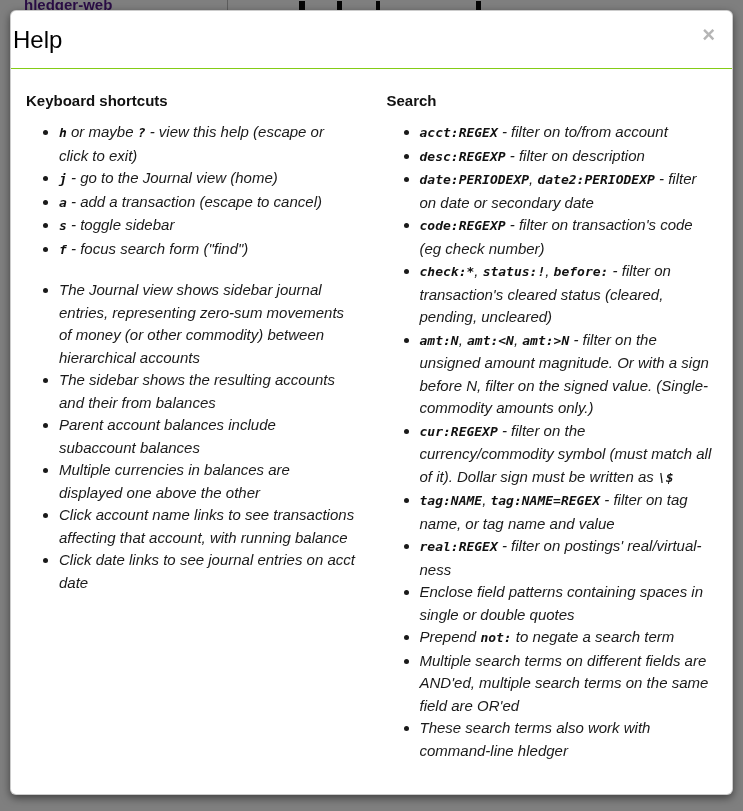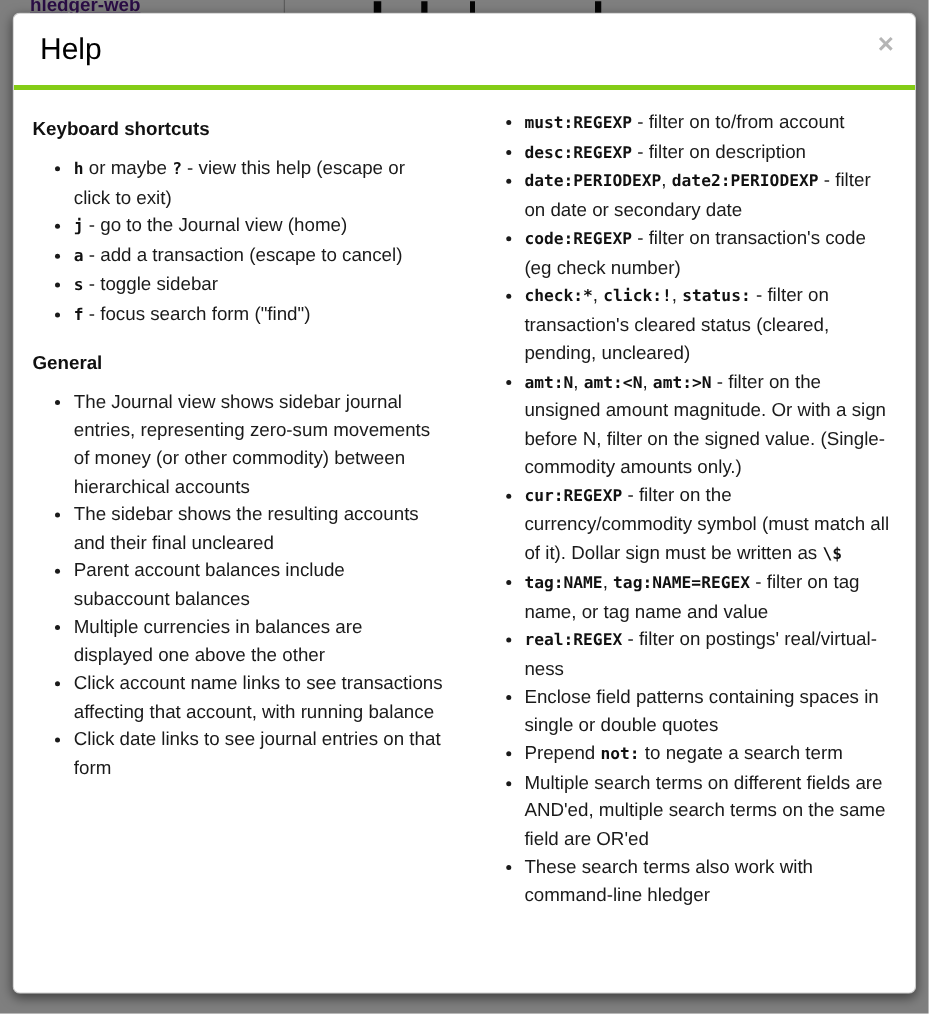--- a/index.html
+++ b/index.html
@@ -39,22 +39,22 @@
     position: absolute; left: 10px; top: 10px;
     width: 723px; height: 785px;
     background: #ffffff;
     border: 1px solid rgba(0,0,0,0.2);
     border-radius: 6px;
     box-shadow: 0 3px 9px rgba(0,0,0,0.5);
     overflow: hidden;
   }
   .modal-header {
     position: relative;
-    padding: 14px 20px 13px 21px;
-    border-bottom: 4px solid #84cc16;
+    padding: 14px 20px 13px 2px;
+    border-bottom: 1px solid #84cc16;
   }
   .modal-title {
     margin: 0;
     font-size: 24px; font-weight: 400;
     line-height: 30px; color: #000000;
   }
   .close-btn {
     position: absolute; top: 13px; right: 17px;
     background: none; border: none; padding: 0;
     font-family: "Liberation Sans", sans-serif;
@@ -67,21 +67,21 @@
   .help-col.left  { padding-right: 15px; }
   .help-col.right { padding-left: 15px; }
 
   .section-heading {
     margin: 8px 0 12px;
     font-size: 15px; font-weight: bold; color: #111111;
   }
   .help-list {
     margin: 0 0 18px;
     padding-left: 33px;
-    font-size: 15px; line-height: 22.5px; color: #1a1a1a;
+    font-size: 15px; line-height: 22.5px; color: #1a1a1a; font-style: italic;
   }
   .help-list li { margin: 0; }
   code {
     font-family: "DejaVu Sans Mono", monospace;
     font-weight: bold;
     font-size: 13px;
     color: #111111;
   }
 </style>
 </head>
@@ -108,38 +108,38 @@
       <div class="help-col left">
         <h4 class="section-heading">Keyboard shortcuts</h4>
         <ul class="help-list">
             <li><code>h</code> or maybe <code>?</code> - view this help (escape or click to exit)</li>
             <li><code>j</code> - go to the Journal view (home)</li>
             <li><code>a</code> - add a transaction (escape to cancel)</li>
             <li><code>s</code> - toggle sidebar</li>
             <li><code>f</code> - focus search form ("find")</li>
           </ul>
 
-        <h4 class="section-heading">General</h4>
         <ul class="help-list">
             <li>The Journal view shows sidebar journal entries, representing zero-sum movements of money (or other commodity) between hierarchical accounts</li>
-            <li>The sidebar shows the resulting accounts and their final uncleared</li>
+            <li>The sidebar shows the resulting accounts and their from balances</li>
             <li>Parent account balances include subaccount balances</li>
             <li>Multiple currencies in balances are displayed one above the other</li>
             <li>Click account name links to see transactions affecting that account, with running balance</li>
-            <li>Click date links to see journal entries on that form</li>
+            <li>Click date links to see journal entries on acct date</li>
           </ul>
       </div>
 
       <div class="help-col right">
+        <h4 class="section-heading">Search</h4>
         <ul class="help-list">
-            <li><code>must:REGEXP</code> - filter on to/from account</li>
+            <li><code>acct:REGEX</code> - filter on to/from account</li>
             <li><code>desc:REGEXP</code> - filter on description</li>
             <li><code>date:PERIODEXP</code>, <code>date2:PERIODEXP</code> - filter on date or secondary date</li>
             <li><code>code:REGEXP</code> - filter on transaction's code (eg check number)</li>
-            <li><code>check:*</code>, <code>click:!</code>, <code>status:</code> - filter on transaction's cleared status (cleared, pending, uncleared)</li>
+            <li><code>check:*</code>, <code>status:!</code>, <code>before:</code> - filter on transaction's cleared status (cleared, pending, uncleared)</li>
             <li><code>amt:N</code>, <code>amt:&lt;N</code>, <code>amt:&gt;N</code> - filter on the unsigned amount magnitude. Or with a sign before N, filter on the signed value. (Single-commodity amounts only.)</li>
             <li><code>cur:REGEXP</code> - filter on the currency/commodity symbol (must match all of it). Dollar sign must be written as <code>\$</code></li>
             <li><code>tag:NAME</code>, <code>tag:NAME=REGEX</code> - filter on tag name, or tag name and value</li>
             <li><code>real:REGEX</code> - filter on postings' real/virtual-ness</li>
             <li>Enclose field patterns containing spaces in single or double quotes</li>
             <li>Prepend <code>not:</code> to negate a search term</li>
             <li>Multiple search terms on different fields are AND'ed, multiple search terms on the same field are OR'ed</li>
             <li>These search terms also work with command-line hledger</li>
           </ul>
       </div>

